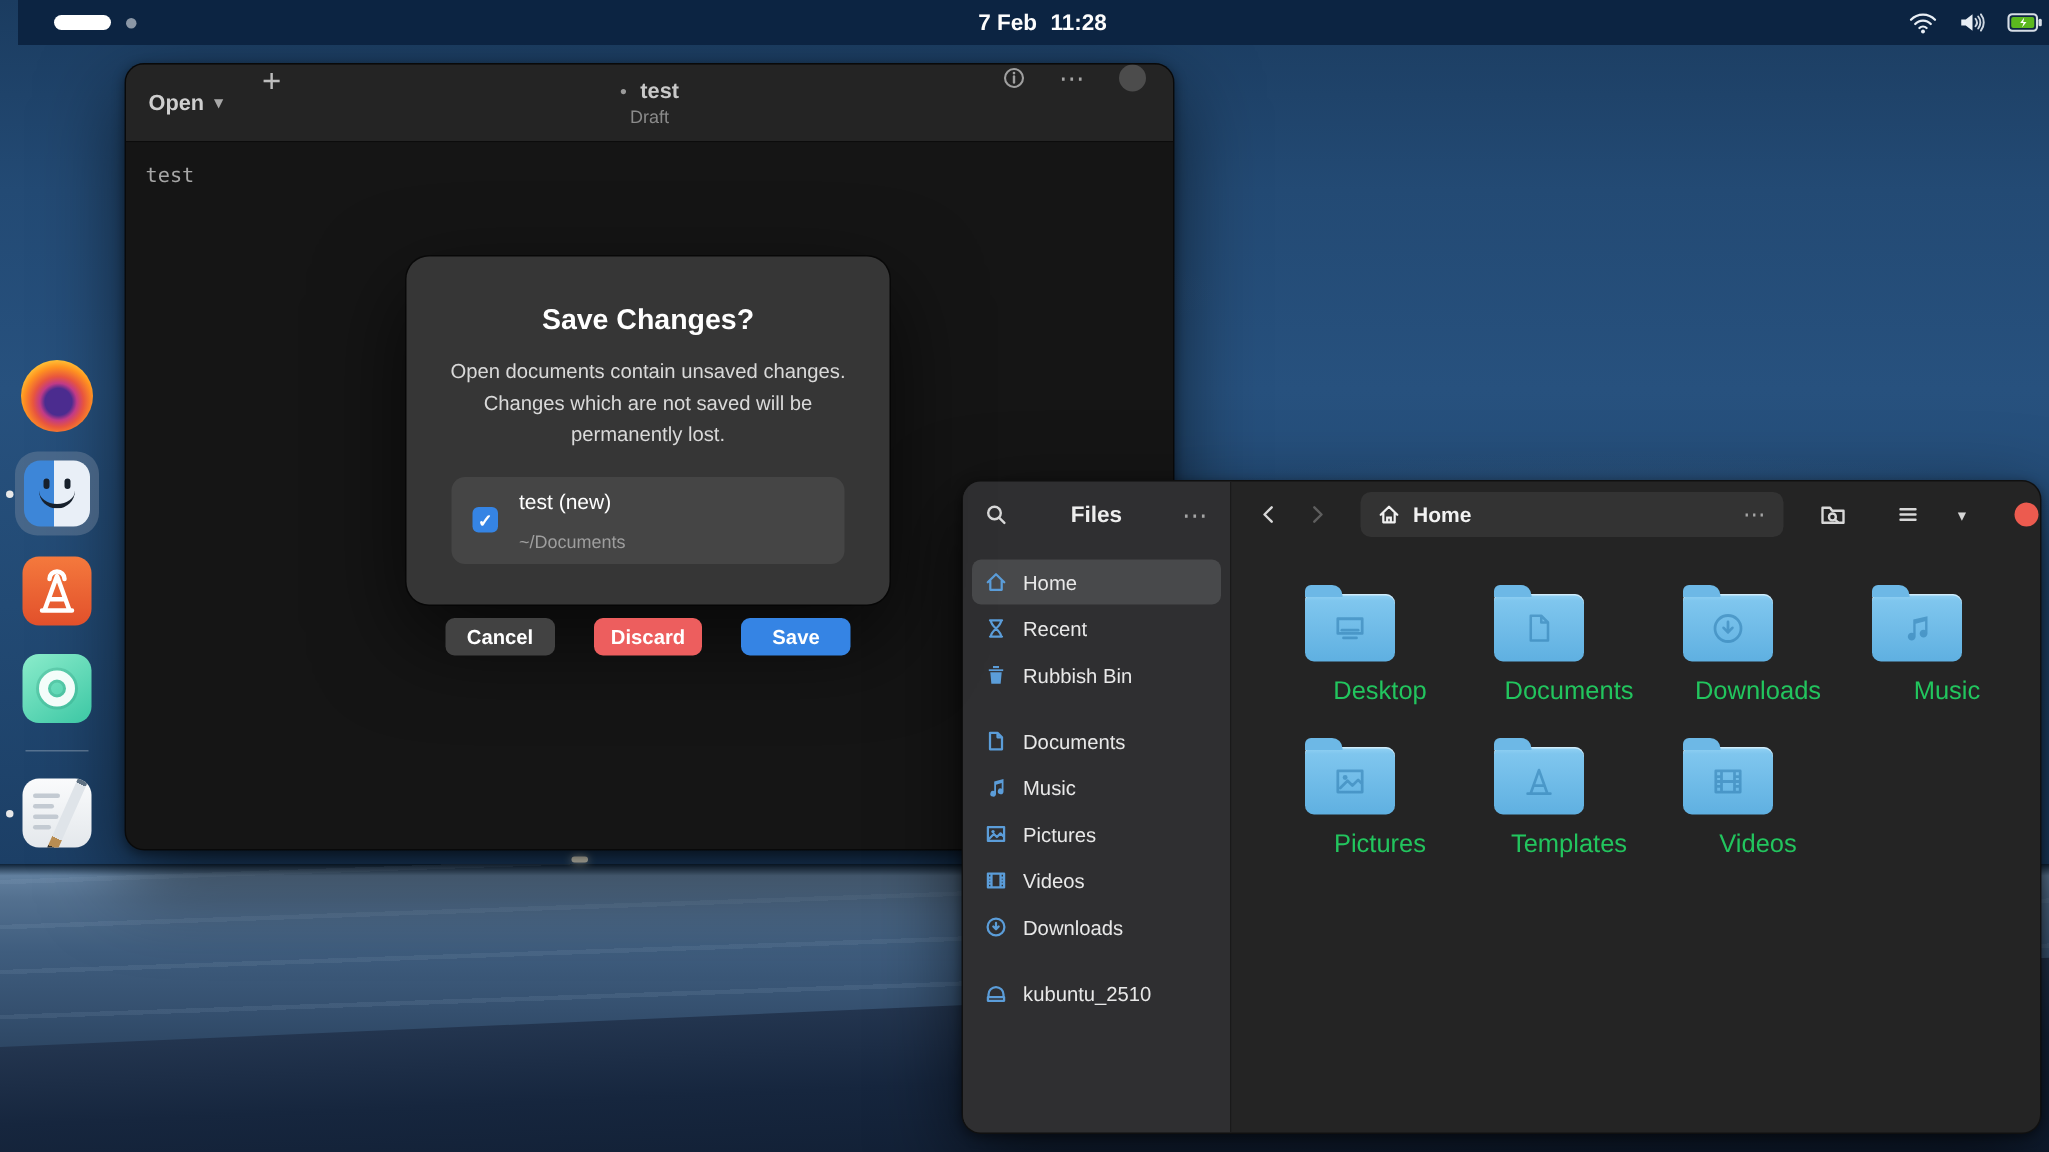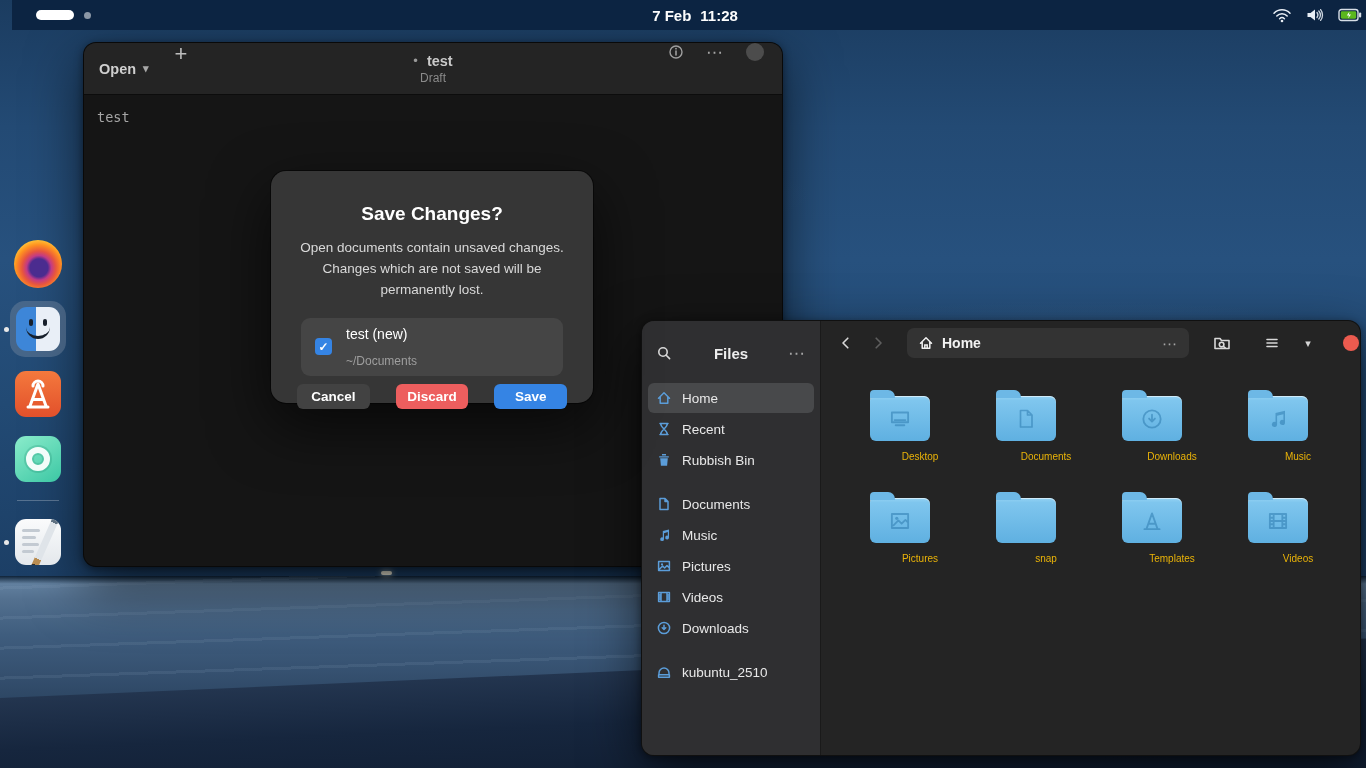--- a/index.html
+++ b/index.html
@@ -98,32 +98,32 @@
     border-radius:15px; box-shadow:0 22px 60px rgba(0,0,0,.65), 0 0 0 1px rgba(0,0,0,.5); }
   .dialog-title { margin-top:32px; text-align:center; font-size:19px; font-weight:bold; color:#ffffff; }
   .dialog-body { margin:13px auto 0; width:284px; text-align:center; font-size:13.5px;
     line-height:1.55; color:#d9d9d9; }
   .file-card { margin:17px 30px 0; background:#454545; border-radius:9px; padding:8px 14px;
     display:flex; align-items:center; gap:14px; min-height:50px; }
   .checkbox { width:17px; height:17px; border-radius:4px; background:#3584e4; color:#fff;
     font-size:12px; font-weight:bold; display:flex; align-items:center; justify-content:center; flex:none; }
   .file-name { font-size:14px; color:#ffffff; }
   .file-path { font-size:12px; color:#9e9e9e; margin-top:12px; }
-  .dialog-actions { display:flex; gap:26px; padding:0 26px; margin-top:8px; }
+  .dialog-actions { display:flex; gap:26px; padding:0 26px; margin-top:36px; }
   .btn { width:80px; height:25px; border-radius:6px; border:none; font-family:inherit;
     font-weight:bold; font-size:13.5px; color:#fff; display:flex; align-items:center; justify-content:center; }
   .btn-cancel { background:#424242; }
   .btn-discard { background:#ed5e5e; }
   .btn-save { background:#3584e4;text-align:center; }
 
   
   .files-win { left:641px; top:320px; width:720px; height:436px; z-index:15; display:flex; background:#242424; }
   .fsidebar { width:179px; background:#2f2f31; border-right:1px solid #1a1a1a; flex:none;
     display:flex; flex-direction:column; }
-  .fsidebar-header { height:44px; display:flex; align-items:center; padding:16px 14px; position:relative;margin-top:10px; }
+  .fsidebar-header { height:44px; display:flex; align-items:center; padding:16px 14px; position:relative; }
   .fsidebar-title { position:absolute; left:0; right:0; text-align:center; font-weight:bold;
     font-size:15px; color:#ededed; }
   .fsidebar-header .ellipsis { margin-left:auto; z-index:1; }
   .side-list { padding:8px 6px 0; }
   .side-item { display:flex; align-items:center; gap:10px; height:30px; padding:0 8px;
     border-radius:6px; margin-bottom:1px; font-size:13.5px; color:#e8e8e8; }
   .side-item.selected { background:#48494b; }
   .side-gap { height:13px; }
   .sic { width:16px; height:16px; flex:none; }
 
@@ -139,21 +139,21 @@
   .files-close { width:16px; height:16px; background:#ec5b4f; margin-left:14px; }
 
   .fgrid { flex:1; padding:22px 0 0 16px; display:flex; flex-wrap:wrap; align-content:flex-start; }
   .fcell { width:126px; height:102px; display:flex; flex-direction:column; align-items:center; }
   .folder { position:relative; width:60px; height:45px; margin-top:9px; border-radius:4px 6px 6px 6px;
     background:linear-gradient(180deg,#95d3f4 0%,#7fc6ee 10%,#5fb0e1 100%);
     box-shadow:inset 0 1px 0 rgba(255,255,255,.55); }
   .folder::before { content:""; position:absolute; top:-6px; left:0; width:25px; height:8px;
     border-radius:4px 7px 0 0; background:#6db8e6; }
   .folder svg { position:absolute; left:50%; top:50%; transform:translate(-50%,-50%); opacity:.55; }
-  .fcell-label { margin-top:10px; font-size:10px; color:#eab308;margin-left:40px; }
+  .fcell-label { margin-top:10px; font-size:17px; color:#22c55e;margin-left:40px; }
 
   .emb { stroke:#2e7cb0; fill:none; stroke-width:1.7; stroke-linecap:round; stroke-linejoin:round; }
   .sideic { stroke:#5b9dd9; fill:none; stroke-width:1.5; stroke-linecap:round; stroke-linejoin:round; }
   .sidefill { fill:#5b9dd9; stroke:none; }
   .hdr-stroke { stroke:#d8d8d8; fill:none; stroke-width:1.6; stroke-linecap:round; stroke-linejoin:round; }
 </style>
 </head>
 <body>
 
 <svg width="0" height="0" style="position:absolute">
@@ -536,24 +536,20 @@
       </div>
       <div class="fcell">
         <div class="folder">
             <svg width="26" height="26">
               <use href="#e-picture"></use>
             </svg>
           </div>
         <span class="fcell-label">Pictures</span>
       </div>
       <div class="fcell">
-        <div class="folder"></div>
-        <span class="fcell-label">snap</span>
-      </div>
-      <div class="fcell">
         <div class="folder">
             <svg width="26" height="26">
               <use href="#e-templates"></use>
             </svg>
           </div>
         <span class="fcell-label">Templates</span>
       </div>
       <div class="fcell">
         <div class="folder">
             <svg width="26" height="26">

